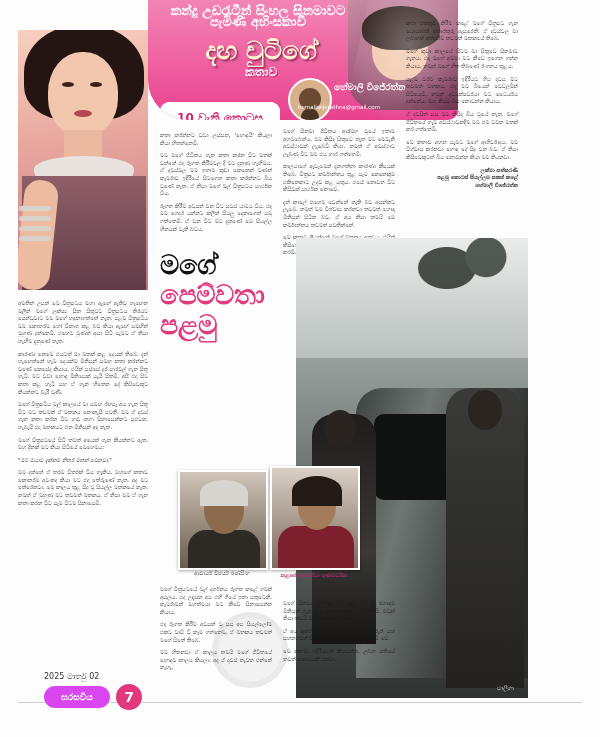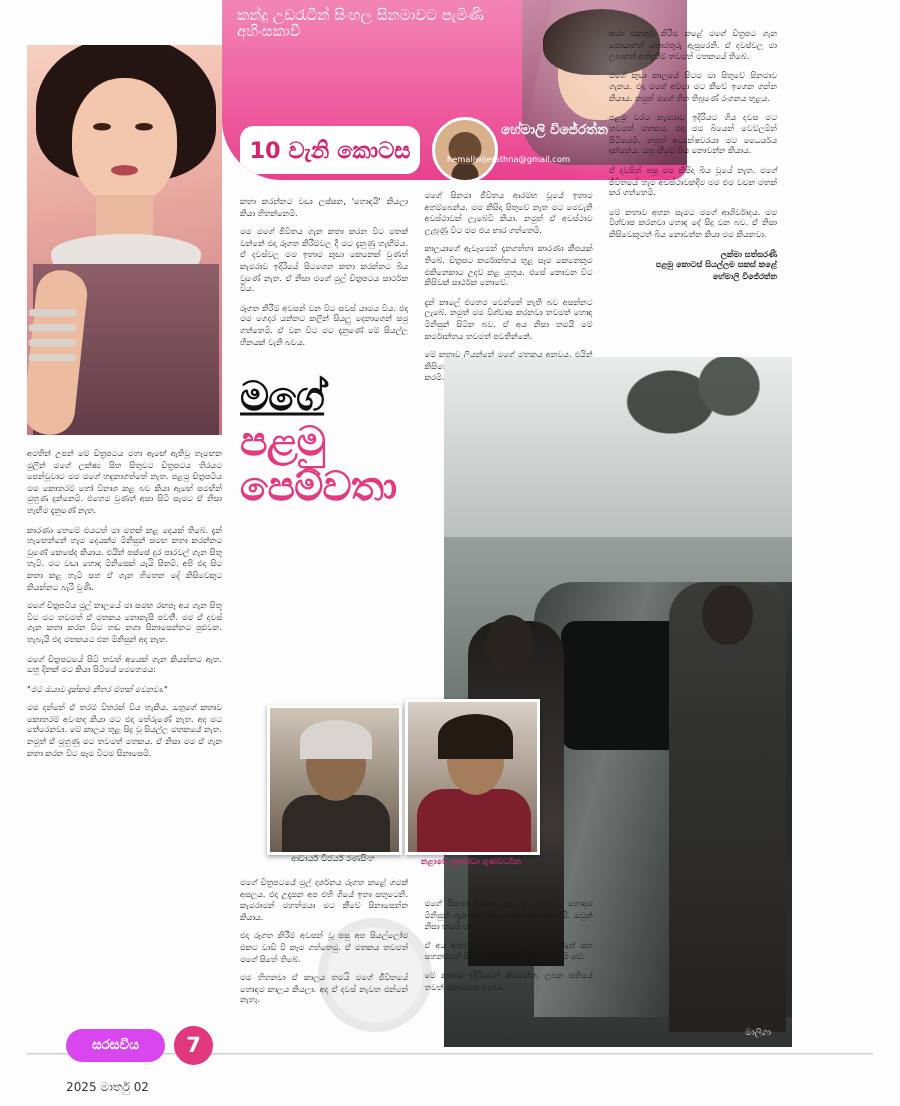--- a/index.html
+++ b/index.html
@@ -22,34 +22,34 @@
     border-bottom-right-radius:10px;
     overflow:hidden;
   }
   .banner:after{
     content:"";position:absolute;right:-20px;top:-30px;width:120px;height:170px;
     background:radial-gradient(ellipse at 40% 45%, rgba(255,255,255,.35) 0%, rgba(255,255,255,0) 62%);
     transform:rotate(12deg);
   }
   .banner-top-text{
     position:absolute;left:10px;top:5px;width:200px;
-    color:#fff;font-size:10px;line-height:11px;font-weight:normal;
+    color:#fff;font-size:13px;line-height:11px;font-weight:bold;text-align:center;
   }
   .banner-title{
     position:absolute;left:8px;top:38px;width:210px;text-align:center;
     color:#fff7d0;font-size:25px;font-weight:bold;line-height:25px;
     text-shadow:1px 1px 0 #b8246b, 2px 2px 2px rgba(0,0,0,.35);
   }
   .banner-title .sub{
     display:block;font-size:12px;color:#ffffff;margin-top:-3px;text-shadow:1px 1px 0 #b8246b;
   }
   .part-badge{
-    position:absolute;left:12px;top:84px;width:120px;height:32px;
+    position:absolute;left:12px;top:102px;width:120px;height:32px;
     background:#fff;border-radius:9px;
-    color:#d4236f;font-size:15px;font-weight:bold;
+    color:#d4236f;font-size:12px;font-weight:bold;
     display:flex;align-items:center;justify-content:center;
   }
   .author-chip{
     position:absolute;left:140px;top:78px;width:40px;height:40px;border-radius:50%;
     background:#d8b08c;border:2px solid #fff;overflow:hidden;
   }
   .author-chip:after{
     content:"";position:absolute;left:9px;top:8px;width:22px;height:22px;border-radius:50%;
     background:#6b4a34;box-shadow:0 18px 0 -2px #4a3425;
   }
@@ -105,21 +105,21 @@
   .col-4{left:406px;top:20px;width:112px;}
   .col-5{left:160px;top:586px;width:112px;}
   .col-mid-low{left:283px;top:600px;width:112px;}
   .quote{font-style:italic;}
   
   .headline{
     position:absolute;left:160px;top:250px;width:130px;
     font-weight:bold;line-height:30px;
   }
   .hl-line{display:block;font-size:27px;letter-spacing:-.5px;}
-  .hl-1{color:#111;text-decoration:underline;}
+  .hl-1{color:#111;}
   .hl-2{color:#111;}
   .hl-3{color:#e2397f;}
   .hl-4{color:#e2397f;}
   .hl-5{color:#111;}
   
   .main-photo{
     position:absolute;left:296px;top:238px;width:232px;height:460px;
     background:linear-gradient(180deg,#cfd4d2 0%, #9aa2a0 25%, #5d6563 60%, #2e3331 100%);
     overflow:hidden;
   }
@@ -180,21 +180,21 @@
     position:absolute;left:44px;top:686px;width:66px;height:22px;border-radius:11px;
     background:#d946ef;color:#fff;font-size:9px;font-weight:bold;
     display:flex;align-items:center;justify-content:center;
   }
   .page-num{
     position:absolute;left:116px;top:684px;width:26px;height:26px;border-radius:50%;
     background:#e1387d;color:#fff;font-size:14px;font-weight:bold;
     display:flex;align-items:center;justify-content:center;
   }
   .date{
-    position:absolute;left:44px;top:672px;color:#333;font-size:8px;margin-top:48px;
+    position:absolute;left:44px;top:672px;color:#333;font-size:8px;
   }
 </style>
 </head>
 <body>
 
 <div class="page">
 
   <div class="left-photo">
     <div class="lp-hair"></div>
     <div class="lp-face"></div>
@@ -207,20 +207,24 @@
     <div class="lp-arm"></div>
     <div class="lp-bangle" style="top:176px"></div>
     <div class="lp-bangle" style="top:186px"></div>
     <div class="lp-bangle" style="top:196px"></div>
     <div class="lp-bangle" style="top:206px"></div>
   </div>
 
   <div class="banner">
     <div class="banner-photo"></div>
     <div class="banner-top-text">කන්දු උඩරැටීන් සිංහල සිනමාවට පැමිණි අහිංසකාවී</div>
+    <div class="banner-title">
+      <span>දඟ චුටිගේ</span>
+      <span class="sub">කතාව</span>
+    </div>
     <div class="part-badge">10 වැනි කොටස</div>
     <div class="author-chip"></div>
     <div class="author-name">හේමාලි විජේරත්න</div>
     <div class="author-mail">hemaliwijerathna@gmail.com</div>
   </div>
 
   <div class="col col-left">
     <p>අමතින් උපන් මේ චිත්‍රපටය මහා ඇඟේ ඇතිවූ හැඟෙන මුලින් මගේ ලක්ෂ්‍ය සිත සිතුවට චිත්‍රපටය තිරයට පෙන්වූවාට මම මගේ හඳුනාගත්තේ නැත. පළමු චිත්‍රපටිය මම කොතරම් හෝ විනාශ කළ බව කියා ඇඟේ සමඟින් මුහුණ දුන්නෙමි. එහෙම වුණත් අසා සිටි සැමට ඒ නිසා හැඟීම දැනුණේ නැත.</p>
     <p>කාරණා තෙමේ එයටත් මා මතක් කළ දෙයක් තිබේ. දැන් හැඟෙන්නේ හැම දෙයක්ම මිනිසුන් සමඟ කතා කරන්නට වුණේ කෙසේද කියාය. එයින් පස්සේ දුර පාරවල් ගැන සිතූ හැටි. මට වඩා හොඳ මිනිසෙක් යැයි සිතමි. අපි එදා සිට කතා කළ හැටි සහ ඒ ගැන හිතෙන දේ කිසිවෙකුට කියන්නට බැරි වුණි.</p>
     <p>මගේ චිත්‍රපටිය මුල් කාලයේ මා සමඟ රඟපෑ අය ගැන සිතූ විට මට තවමත් ඒ මතකය නොනැසී පවතී. මම ඒ දවස් ගැන කතා කරන විට හඬ නගා සිනාසෙන්නට පුළුවන. හැබැයි එදා මතකයට එන මිනිසුන් අද නැත.</p>
@@ -248,22 +252,22 @@
     <p>පළමු වරට කැමරාව ඉදිරියට ගිය දවස මට තවමත් මතකය. එදා මම බියෙන් වෙව්ලමින් සිටියෙමි. නමුත් අධ්‍යක්ෂවරයා මට ධෛර්යය දුන්නේය. ඔහු කීවේ බිය නොවන්න කියාය.</p>
     <p>ඒ දවසින් පසු මම කිසිදා බිය වූයේ නැත. මගේ ජීවිතයේ හැම අවස්ථාවකදීම මම එම වචන මතක් කර ගත්තෙමි.</p>
     <p>මේ කතාව අහන සැමට මගේ ආශිර්වාදය. මම විශ්වාස කරනවා හොඳ දේ සිදු වන බව. ඒ නිසා කිසිවෙකුටත් බිය නොවන්න කියා මම කියනවා.</p>
     <p style="text-align:right;white-space:pre-line;font-weight:bold">ලක්මා සත්සරණී
 පළමු කොටස් සියල්ලම සකස් කළේ
 හේමාලි විජේරත්න</p>
   </div>
 
   <div class="headline">
     <span class="hl-line hl-1">මගේ</span>
+    <span class="hl-line hl-4">පෙම්වතා</span>
     <span class="hl-line hl-3">පළමු</span>
-    <span class="hl-line hl-4">පෙම්වතා</span>
   </div>
 
   <div class="main-photo">
     <div class="mp-sky"></div>
     <div class="mp-palm"></div>
     <div class="mp-car"></div>
     <div class="mp-window"></div>
     <div class="mp-woman"></div>
     <div class="mp-woman-head"></div>
     <div class="mp-man"></div>

